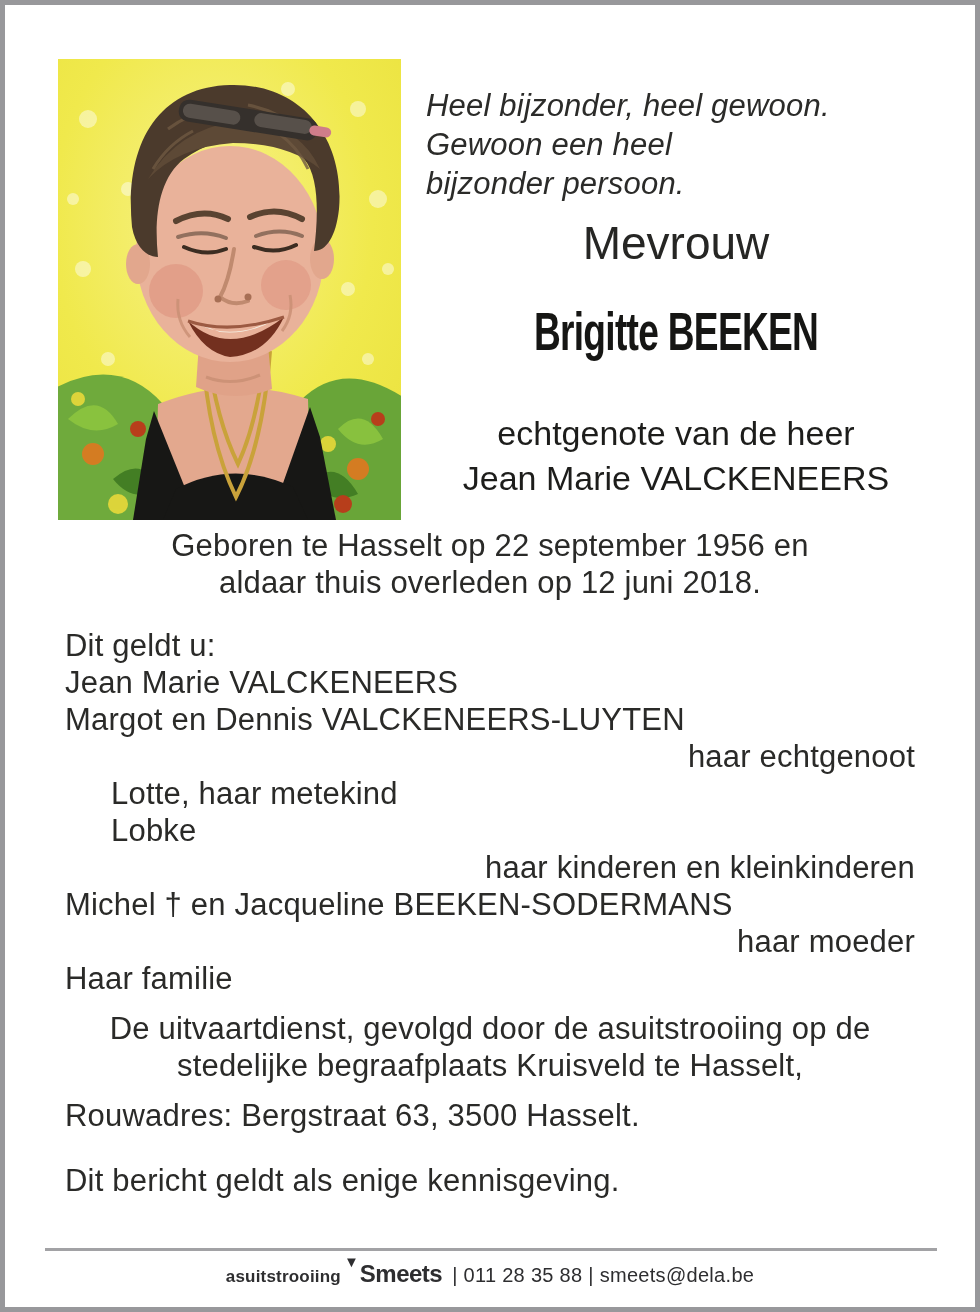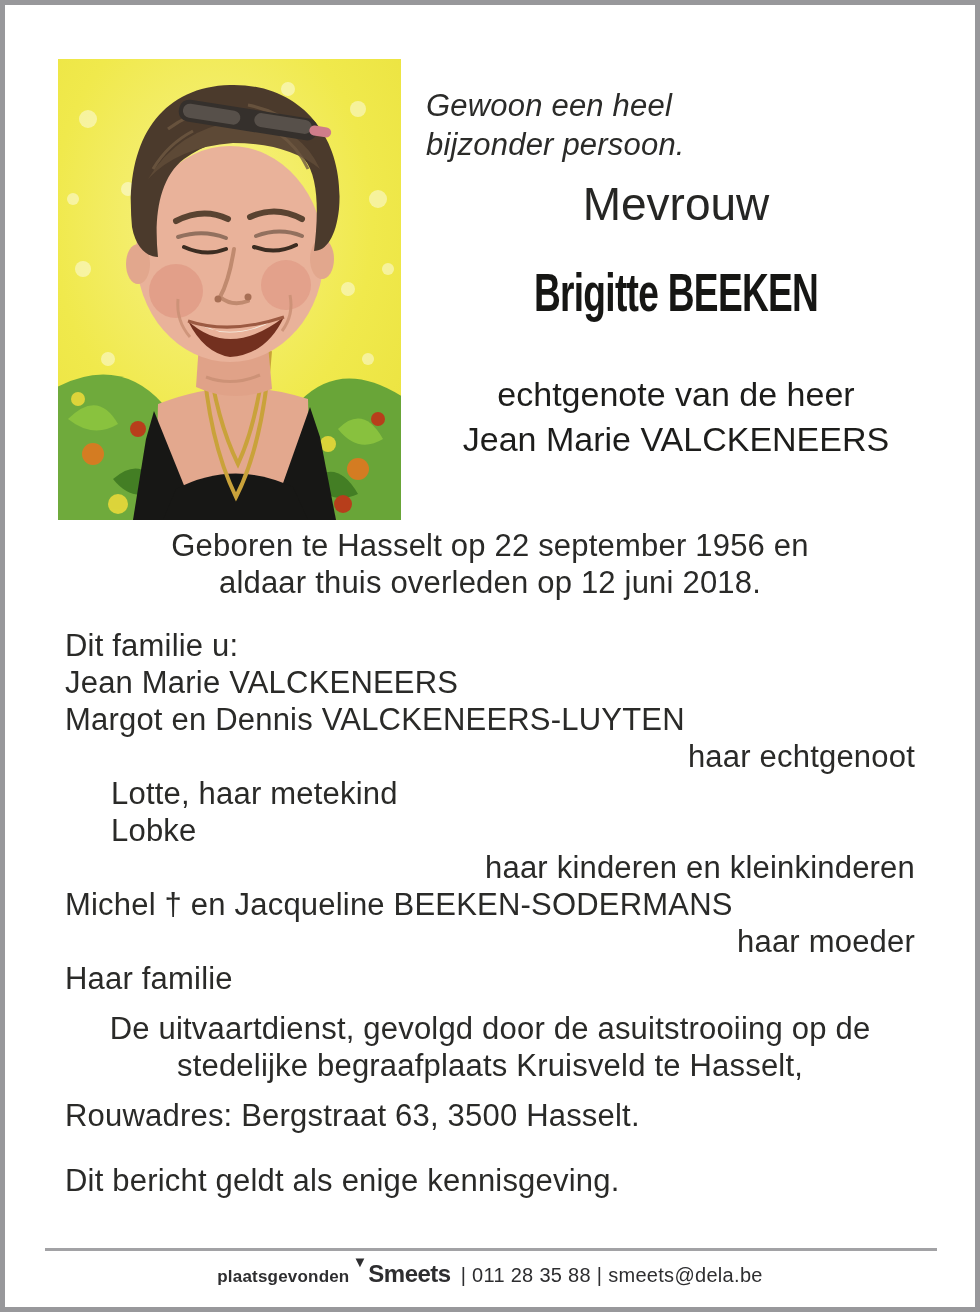--- a/index.html
+++ b/index.html
@@ -213,57 +213,58 @@
       <g stroke="#c98f74" stroke-width="3" fill="none" opacity="0.8">
         <path d="M120,240 Q118,262 132,278"></path>
         <path d="M232,236 Q236,256 224,272"></path>
         <path d="M148,318 Q174,328 202,316"></path>
       </g>
     </svg>
   </div>
 
   <div class="right-col">
     <div class="quote">
+      <span class="line">Heel bijzonder, heel gewoon.</span>
       <span class="line">Gewoon een heel</span>
       <span class="line">bijzonder persoon.</span>
     </div>
     <div class="salutation">Mevrouw</div>
     <div class="deceased-name">
       <span class="squeeze">Brigitte BEEKEN</span>
     </div>
     <div class="spouse">
       <span class="line">echtgenote van de heer</span>
       <span class="line">Jean Marie VALCKENEERS</span>
     </div>
   </div>
 
   <div class="main">
     <span class="line center">Geboren te Hasselt op 22 september 1956 en</span>
     <span class="line center">aldaar thuis overleden op 12 juni 2018.</span>
 
-    <span class="line gap-lg">Dit familie u:</span>
+    <span class="line gap-lg">Dit geldt u:</span>
     <span class="line">Jean Marie VALCKENEERS</span>
     <span class="line">Margot en Dennis VALCKENEERS-LUYTEN</span>
     <span class="line right">haar echtgenoot</span>
     <span class="line indent">Lotte, haar metekind</span>
     <span class="line indent">Lobke</span>
     <span class="line right">haar kinderen en kleinkinderen</span>
     <span class="line">Michel † en Jacqueline BEEKEN-SODERMANS</span>
     <span class="line right">haar moeder</span>
     <span class="line">Haar familie</span>
 
     <span class="line center gap-md">De uitvaartdienst, gevolgd door de asuitstrooiing op de</span>
     <span class="line center">stedelijke begraafplaats Kruisveld te Hasselt,</span>
 
     <span class="line gap-md">Rouwadres: Bergstraat 63, 3500 Hasselt.</span>
 
     <span class="line gap-xl">Dit bericht geldt als enige kennisgeving.</span>
   </div>
 
   <div class="footer-rule"></div>
   <div class="footer">
-    <span class="prefix">plaatsgevonden</span>
+    <span class="prefix">asuitstrooiing</span>
     <span class="tri">▼</span>
     <span class="brand">Smeets</span>
     <span class="contact">| 011 28 35 88 | smeets@dela.be</span>
   </div>
 
 </div>
 
 </body></html>

